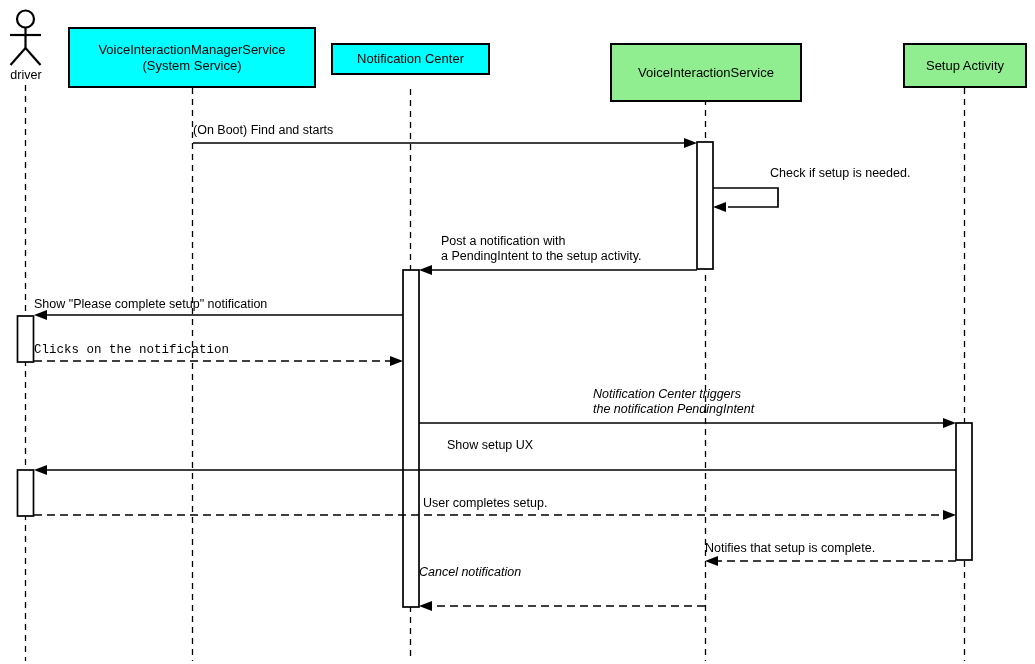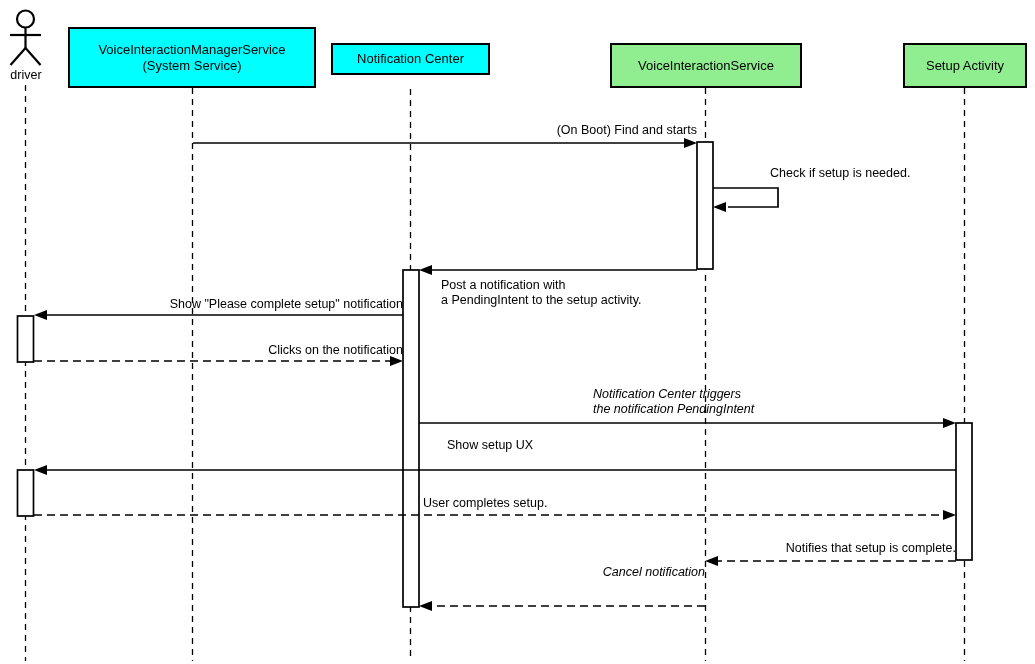--- a/index.html
+++ b/index.html
@@ -19,21 +19,21 @@
     text-align:center;
     font-size:13px;line-height:16px;
     white-space:pre-line;
     box-sizing:border-box;
   }
   .msg{
     position:absolute;
     font-size:12.5px;line-height:14.5px;
     white-space:pre-line;
   }
-  .msg.center{text-align:right;}
+  .msg.center{text-align:left;}
   .actor-label{
     position:absolute;
     font-size:12.5px;
     text-align:center;
   }
 </style>
 </head>
 <body>
 
 <div id="stage">
@@ -98,34 +98,34 @@
     </g>
   </svg>
 
   <div class="actor-label" style="left:1px;top:68px;width:50px;">driver</div>
 
   <div class="participant" style="left: 68px; top: 27px; width: 248px; height: 61px; background-color: rgb(0, 255, 255); text-align: center;">VoiceInteractionManagerService
 (System Service)</div>
 
   <div class="participant" style="left: 331px; top: 43px; width: 159px; height: 32px; background-color: rgb(0, 255, 255);">Notification Center</div>
 
-  <div class="participant" style="left: 610px; top: 43px; width: 192px; height: 45px; background-color: rgb(144, 238, 144);">VoiceInteractionService</div>
+  <div class="participant" style="left: 610px; top: 43px; width: 192px; height: 59px; background-color: rgb(144, 238, 144);">VoiceInteractionService</div>
 
   <div class="participant" style="left: 903px; top: 43px; width: 124px; height: 45px; background-color: rgb(144, 238, 144);">Setup Activity</div>
 
   <div class="msg center" style="left:193px;top:123px;width:504px;">(On Boot) Find and starts</div>
 
   <div class="msg" style="left:770px;top:166px;">Check if setup is needed.</div>
 
-  <div class="msg" style="left:441px;top:234px;margin-top:44px;">Post a notification with
+  <div class="msg" style="left:441px;top:234px;">Post a notification with
 a PendingIntent to the setup activity.</div>
 
   <div class="msg center" style="left:34px;top:297px;width:369px;">Show "Please complete setup" notification</div>
 
-  <div class="msg center" style="left:34px;top:343px;width:369px;">Clicks on the notification</div>
+  <div class="msg center" style="left:34px;top:343px;width:369px;font-family:Liberation Mono, monospace;">Clicks on the notification</div>
 
   <div class="msg" style="left:593px;top:387px;font-style:italic;">Notification Center triggers
 the notification PendingIntent</div>
 
   <div class="msg" style="left:447px;top:438px;">Show setup UX</div>
 
   <div class="msg" style="left:423px;top:496px;">User completes setup.</div>
 
   <div class="msg center" style="left:705px;top:541px;width:251px;">Notifies that setup is complete.</div>
 

